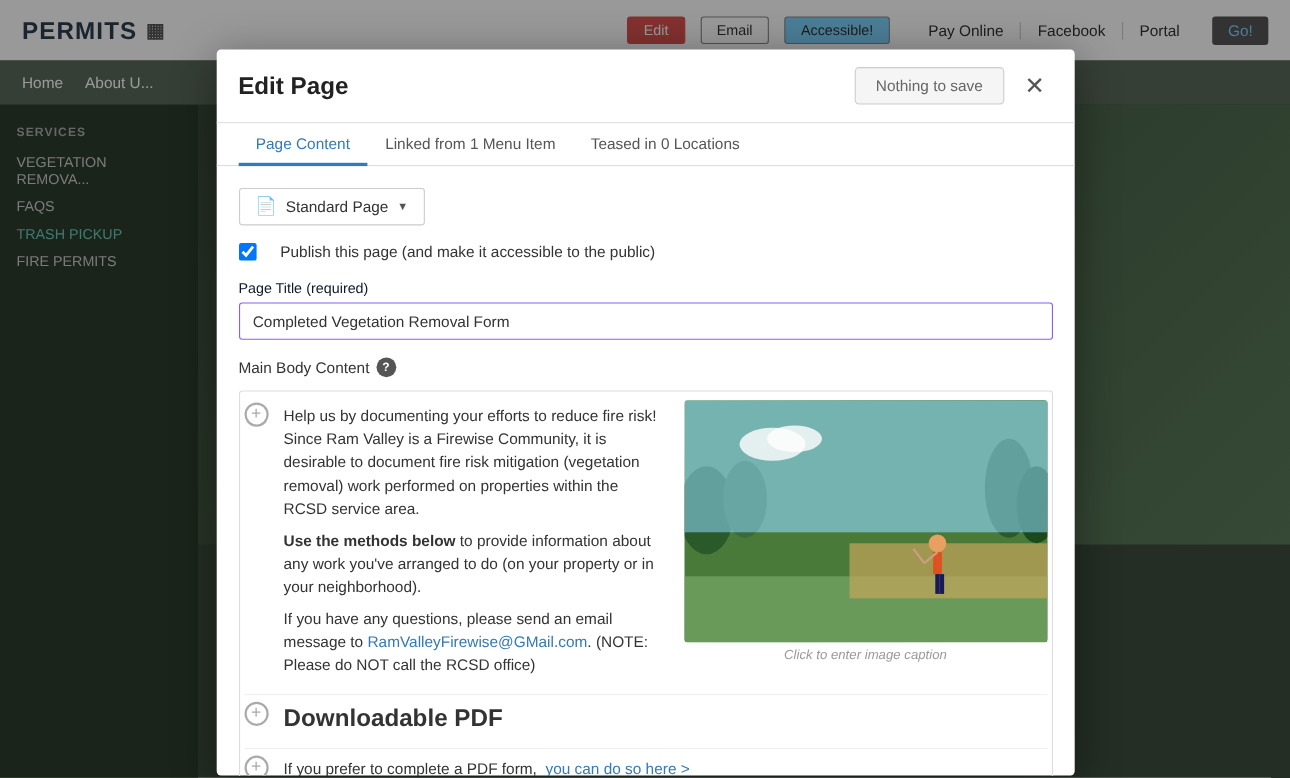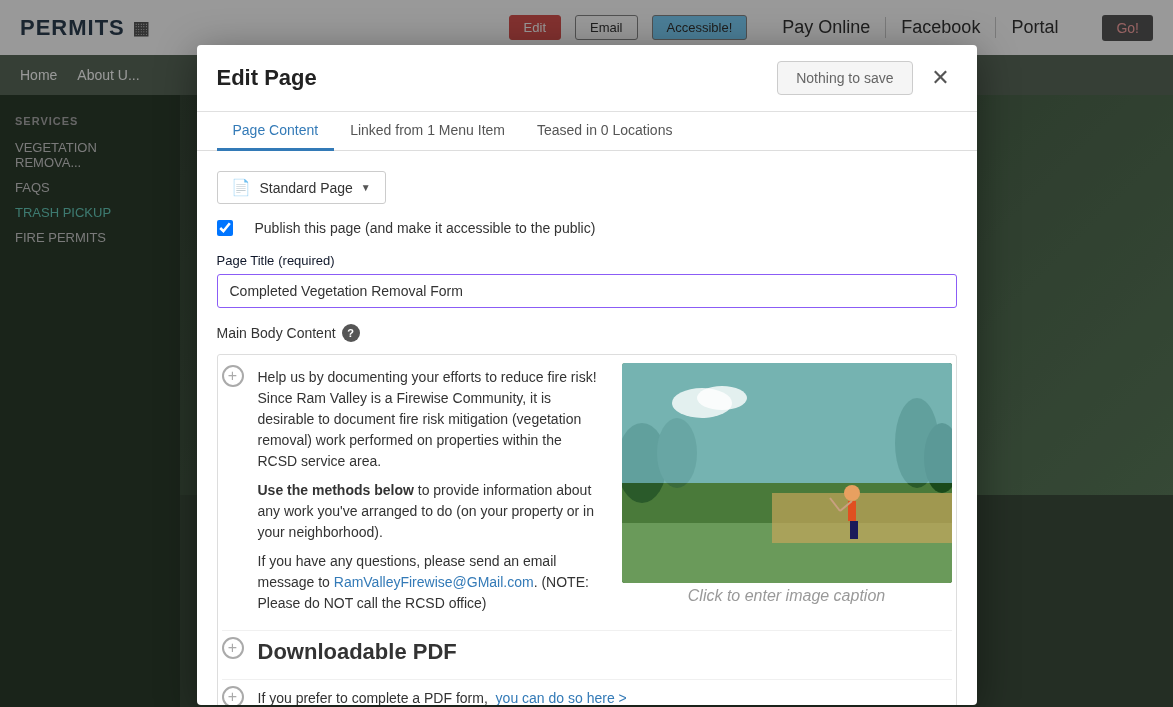--- a/index.html
+++ b/index.html
@@ -29,26 +29,26 @@
       display: flex; gap: 14px; margin-right: 20px;
     }
     .header-btn {
       padding: 4px 14px; border: 1px solid #888; border-radius: 3px;
       font-size: 13px; cursor: pointer; background: #fff;
     }
     .header-btn.active-edit { background: #d9534f; color: #fff; border-color: #d9534f; }
     .header-btn.email-btn { background: #fff; color: #333; }
     .header-btn.accessible-btn { background: #7dd3fc; color: #333; }
     .header-link {
-      padding: 0 15px; font-size: 18px; color: #333; text-decoration: none;
+      padding: 0 15px; font-size: 14px; color: #333; text-decoration: none;
       border-right: 1px solid #ccc;
     }
     .header-link:last-of-type { border-right: none; }
     .go-btn {
-      margin-left: 29px; padding: 5px 14px; background: #555; color: #fca5a5;
+      margin-left: 15px; padding: 5px 14px; background: #555; color: #7dd3fc;
       border: none; border-radius: 3px; cursor: pointer; font-size: 14px; text-align: center;
     }
 
     
     .site-nav {
       position: fixed; top: 55px; left: 0; right: 0; height: 40px;
       background: #5a6a5a; display: flex; align-items: center; padding: 0 20px;
       gap: 20px; z-index: 1;
     }
     .nav-item { color: #fff; font-size: 14px; cursor: pointer; }
@@ -189,21 +189,21 @@
 
     
     .image-block { width: 330px; flex-shrink: 0; }
     .image-placeholder {
       width: 330px; height: 220px;
       background: linear-gradient(135deg, #a8c8a8 0%, #6a9a6a 30%, #4a7a4a 60%, #8aaa6a 100%);
       border-radius: 3px; position: relative; overflow: hidden;
       display: flex; align-items: center; justify-content: center;
     }
     .image-caption {
-      font-size: 16px; color: #999; text-align: center; margin-top: 4px;
+      font-size: 12px; color: #999; text-align: center; margin-top: 4px;
       font-style: italic; cursor: pointer;
     }
 
     
     .content-heading { font-size: 22px; color: #333; font-weight: bold; margin-bottom: 6px; }
   </style>
 </head>
 <body>
 
 <div class="site-bg"></div>

